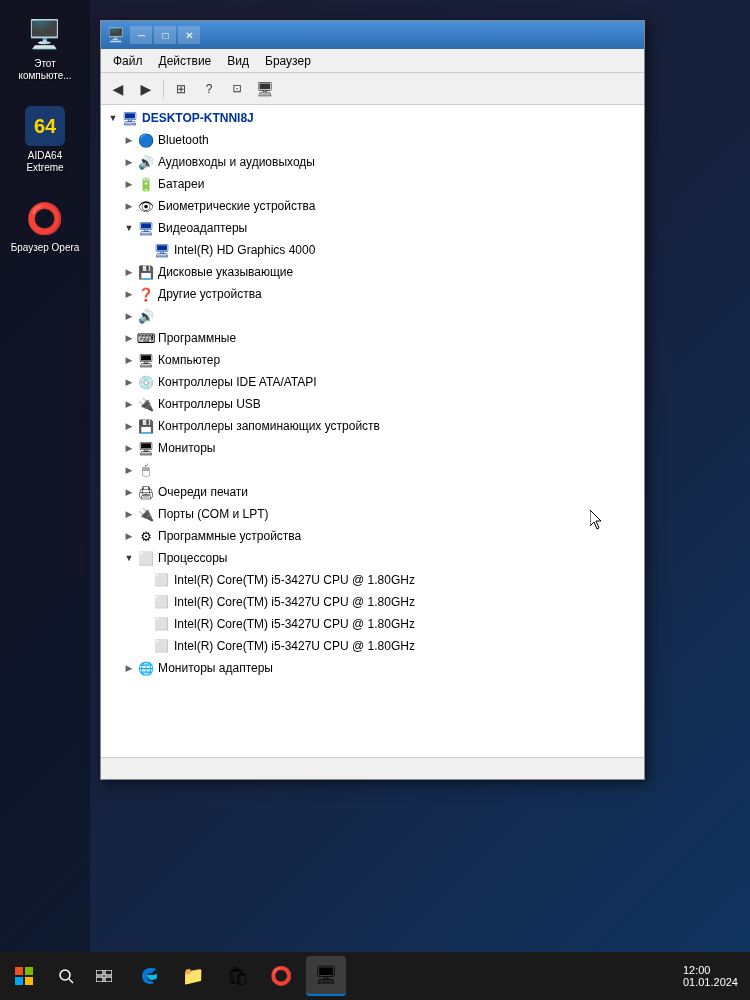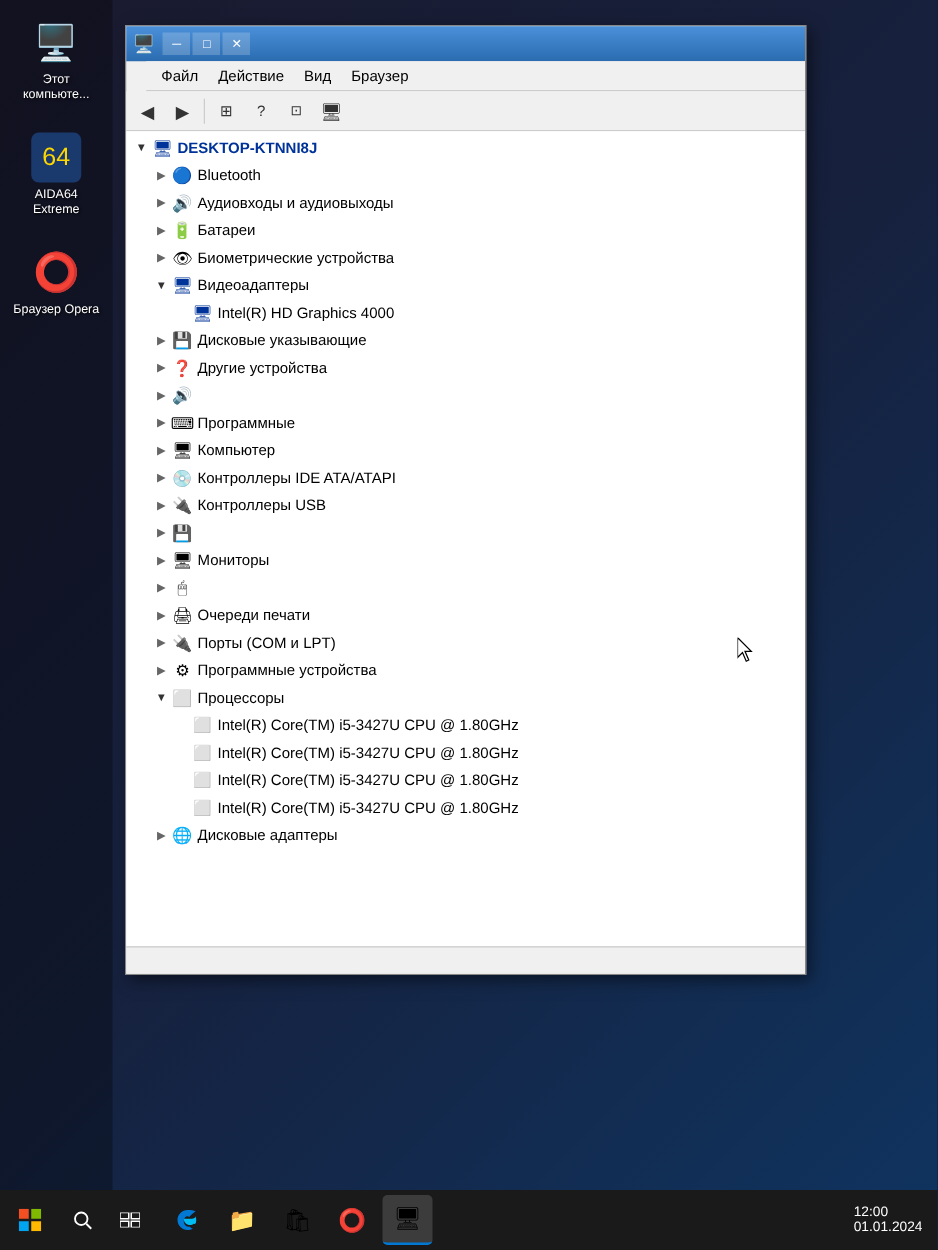--- a/index.html
+++ b/index.html
@@ -194,21 +194,20 @@
     }
 
     
     .menu-bar {
       height: 24px;
       background: #f0f0f0;
       display: flex;
       align-items: center;
       padding: 0 4px;
       border-bottom: 1px solid #ccc;
-      margin-left: 16px;
     }
 
     .menu-item {
       padding: 2px 8px;
       font-size: 12px;
       color: #000;
       cursor: pointer;
     }
 
     
@@ -322,21 +321,21 @@
 
 <div class="desktop">
 
   <div class="desktop-sidebar">
     <div class="desktop-icon">
       <div class="desktop-icon-img">🖥️</div>
       <div class="desktop-icon-label">Этот
 компьюте...</div>
     </div>
     <div class="desktop-icon">
-      <div class="desktop-icon-img" style="background:#1a3a6e;border-radius:6px;color:#ffd700;font-weight:normal;font-size:20px;">64</div>
+      <div class="desktop-icon-img" style="background:#1a3a6e;border-radius:6px;color:#ffd700;font-weight:bold;font-size:20px;">64</div>
       <div class="desktop-icon-label">AIDA64
 Extreme</div>
     </div>
     <div class="desktop-icon">
       <div class="desktop-icon-img" style="color:#cc0000;font-size:30px;">⭕</div>
       <div class="desktop-icon-label">Браузер
 Opera</div>
     </div>
   </div>
 
@@ -464,20 +463,21 @@
         <span class="tree-indent" style="width:20px;"></span>
         <span class="tree-arrow">▶</span>
         <span class="tree-icon" style="font-size:13px;color:#0066aa;">🔌</span>
         <span class="tree-label">Контроллеры USB</span>
       </div>
 
       <div class="tree-item">
         <span class="tree-indent" style="width:20px;"></span>
         <span class="tree-arrow">▶</span>
         <span class="tree-icon" style="font-size:13px;">💾</span>
+        <span class="tree-label">Контроллеры запоминающих устройств</span>
       </div>
 
       <div class="tree-item">
         <span class="tree-indent" style="width:20px;"></span>
         <span class="tree-arrow">▶</span>
         <span class="tree-icon" style="font-size:13px;">🖥</span>
         <span class="tree-label">Мониторы</span>
       </div>
 
       <div class="tree-item">
@@ -536,21 +536,21 @@
         <span class="tree-indent" style="width:36px;"></span>
         <span class="tree-arrow" style="visibility:hidden;">▶</span>
         <span class="tree-icon" style="font-size:12px;color:#555;">⬜</span>
         <span class="tree-label">Intel(R) Core(TM) i5-3427U CPU @ 1.80GHz</span>
       </div>
 
       <div class="tree-item">
         <span class="tree-indent" style="width:20px;"></span>
         <span class="tree-arrow">▶</span>
         <span class="tree-icon" style="font-size:13px;color:#006600;">🌐</span>
-        <span class="tree-label">Дисковые адаптеры</span>
+        <span class="tree-label">Мониторы адаптеры</span>
       </div>
 
     </div>
 
     <div class="status-bar">
     </div>
   </div>
 
   <div style="position:absolute;left:590px;top:510px;width:14px;height:20px;pointer-events:none;z-index:999;">
     <svg width="14" height="20" viewBox="0 0 14 20">

